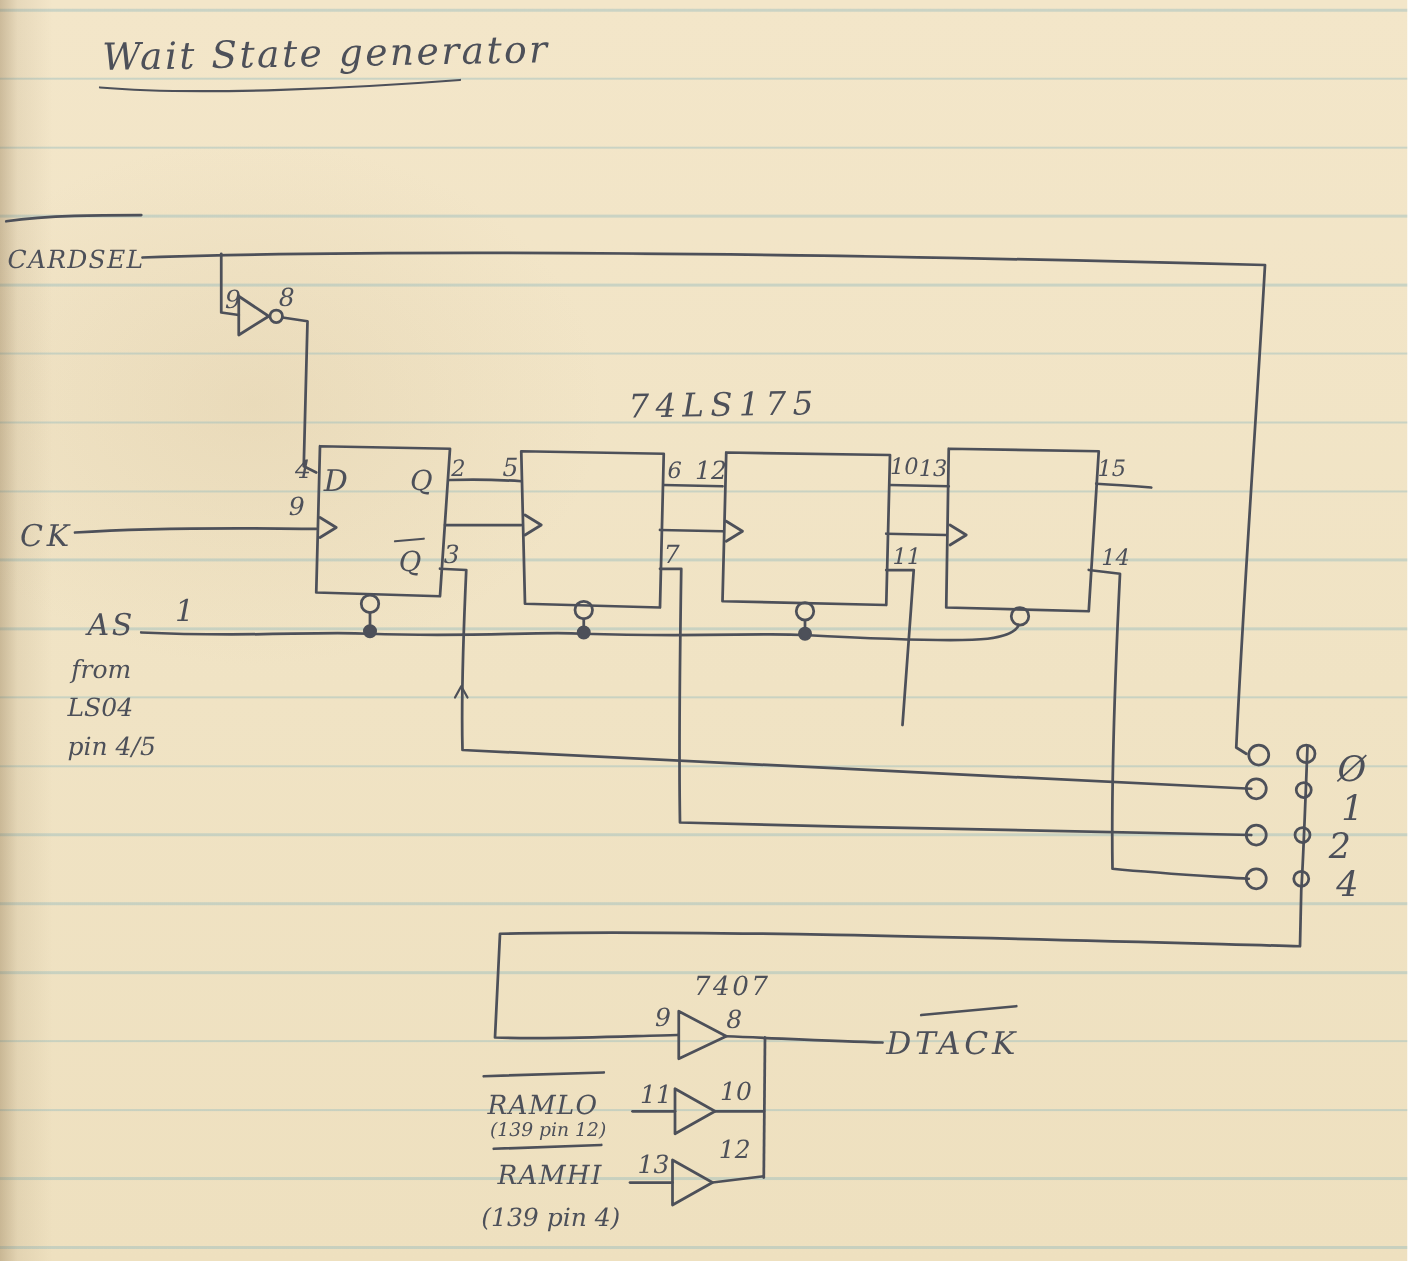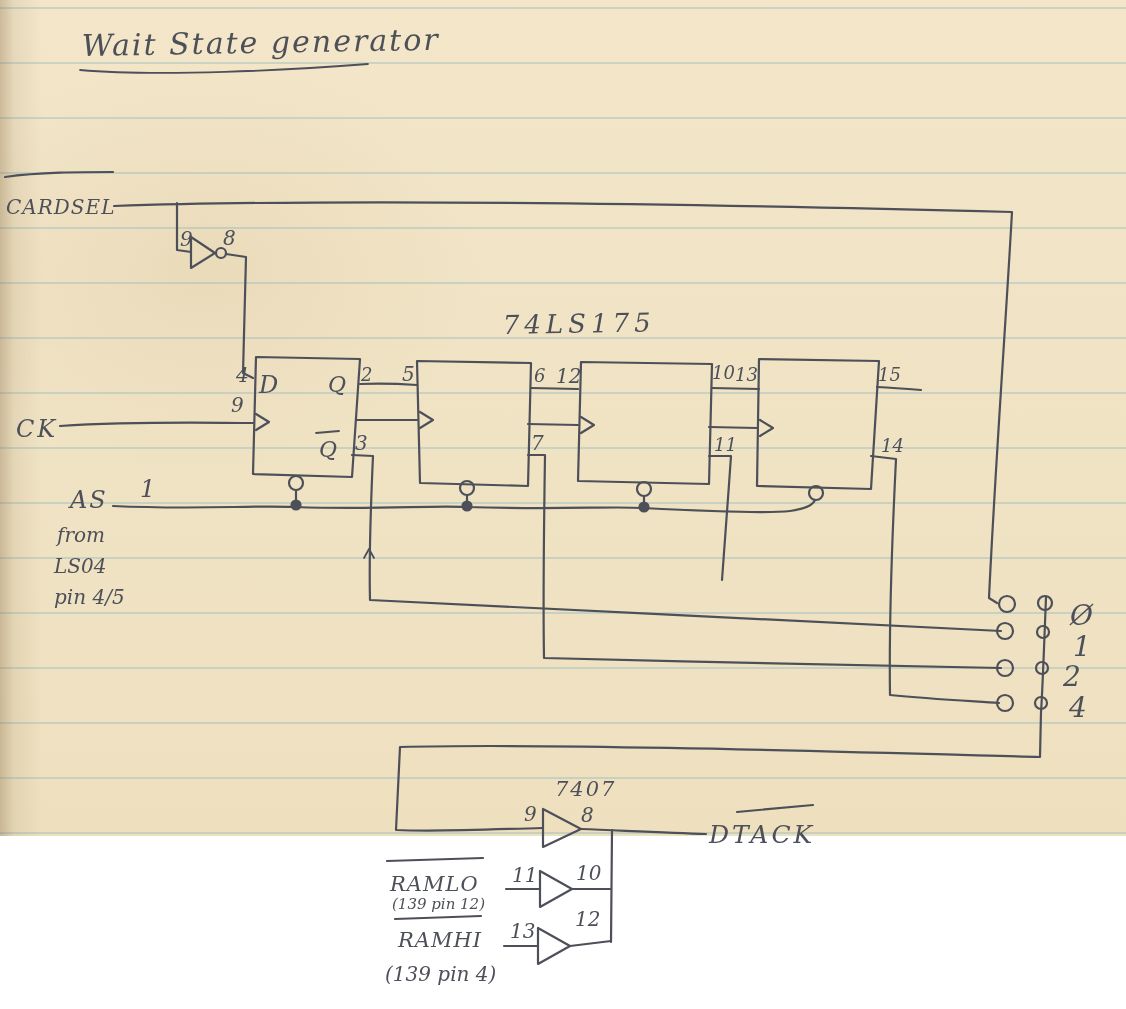--- a/index.html
+++ b/index.html
@@ -1,18 +1,18 @@
 <!DOCTYPE html>
 <html><head>
 <meta charset="utf-8">
 <style>
   html,body{margin:0;padding:0;}
   body{width:1126px;height:1009px;overflow:hidden;}
   .page{
-    position:relative;width:1126px;height:836px;
+    position:relative;width:1126px;height:1009px;
     background:
       linear-gradient(90deg, rgba(122,96,58,0.32) 0px, rgba(122,96,58,0.10) 14px, rgba(122,96,58,0) 42px),
       repeating-linear-gradient(180deg, rgba(146,186,190,0.42) 0px, rgba(146,186,190,0.42) 2px, rgba(0,0,0,0) 2px, rgba(0,0,0,0) 55px),
       radial-gradient(ellipse 400px 300px at 18% 32%, rgba(210,190,150,0.25), rgba(210,190,150,0) 70%),
       linear-gradient(180deg, #f3e6c9 0%, #f0e3c4 55%, #eee0bf 100%);
     background-position: 0 0, 0 7px, 0 0, 0 0;
   }
   svg{position:absolute;left:0;top:0;}
   svg text{
     font-family:"DejaVu Serif", serif;

